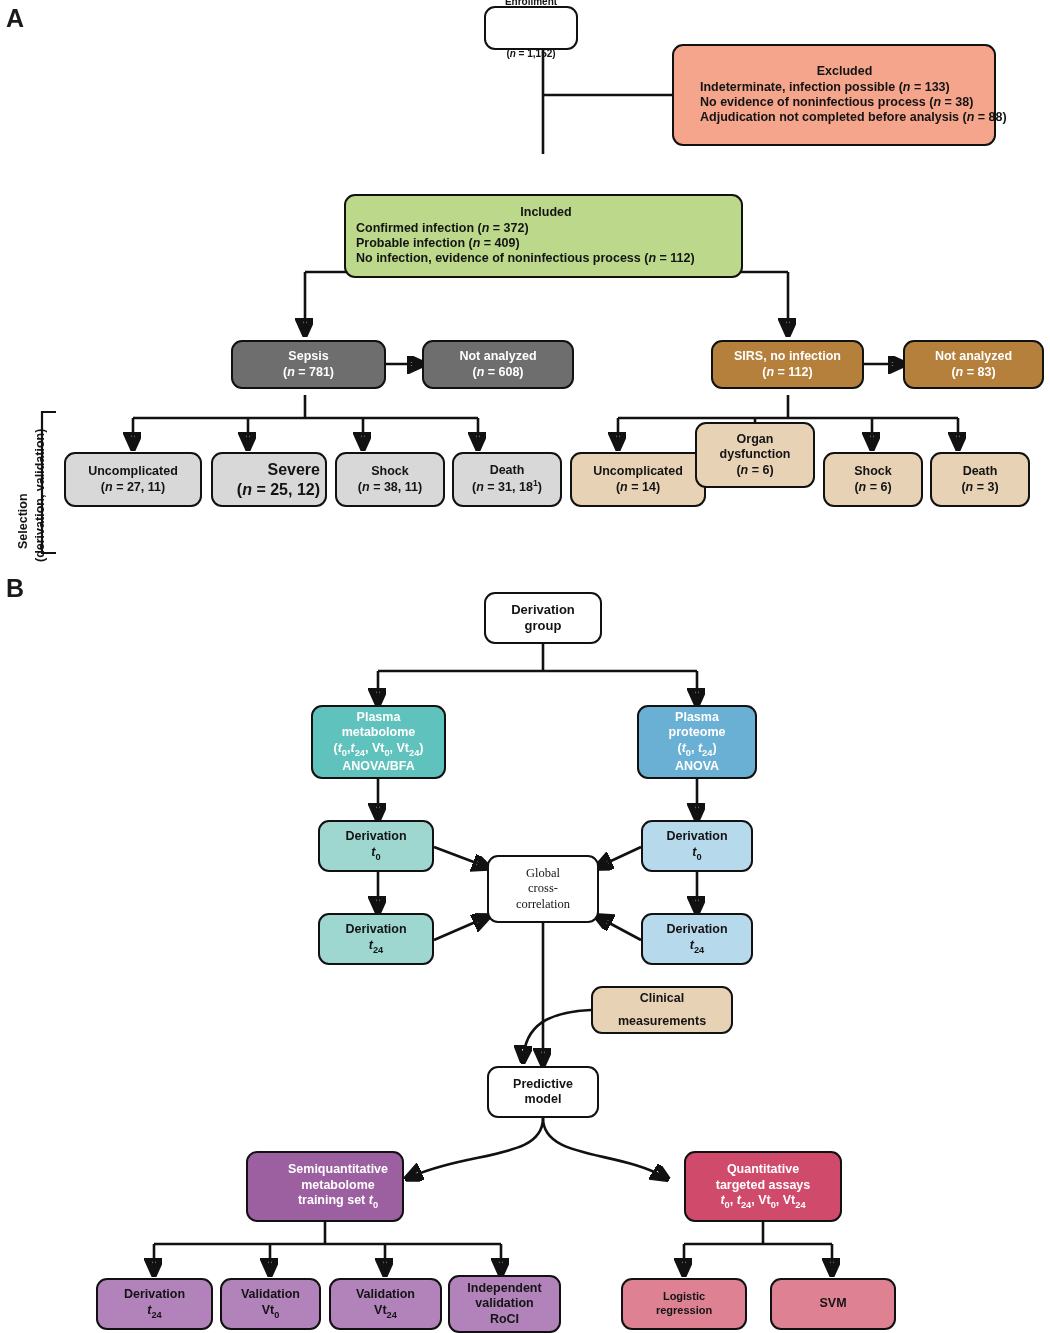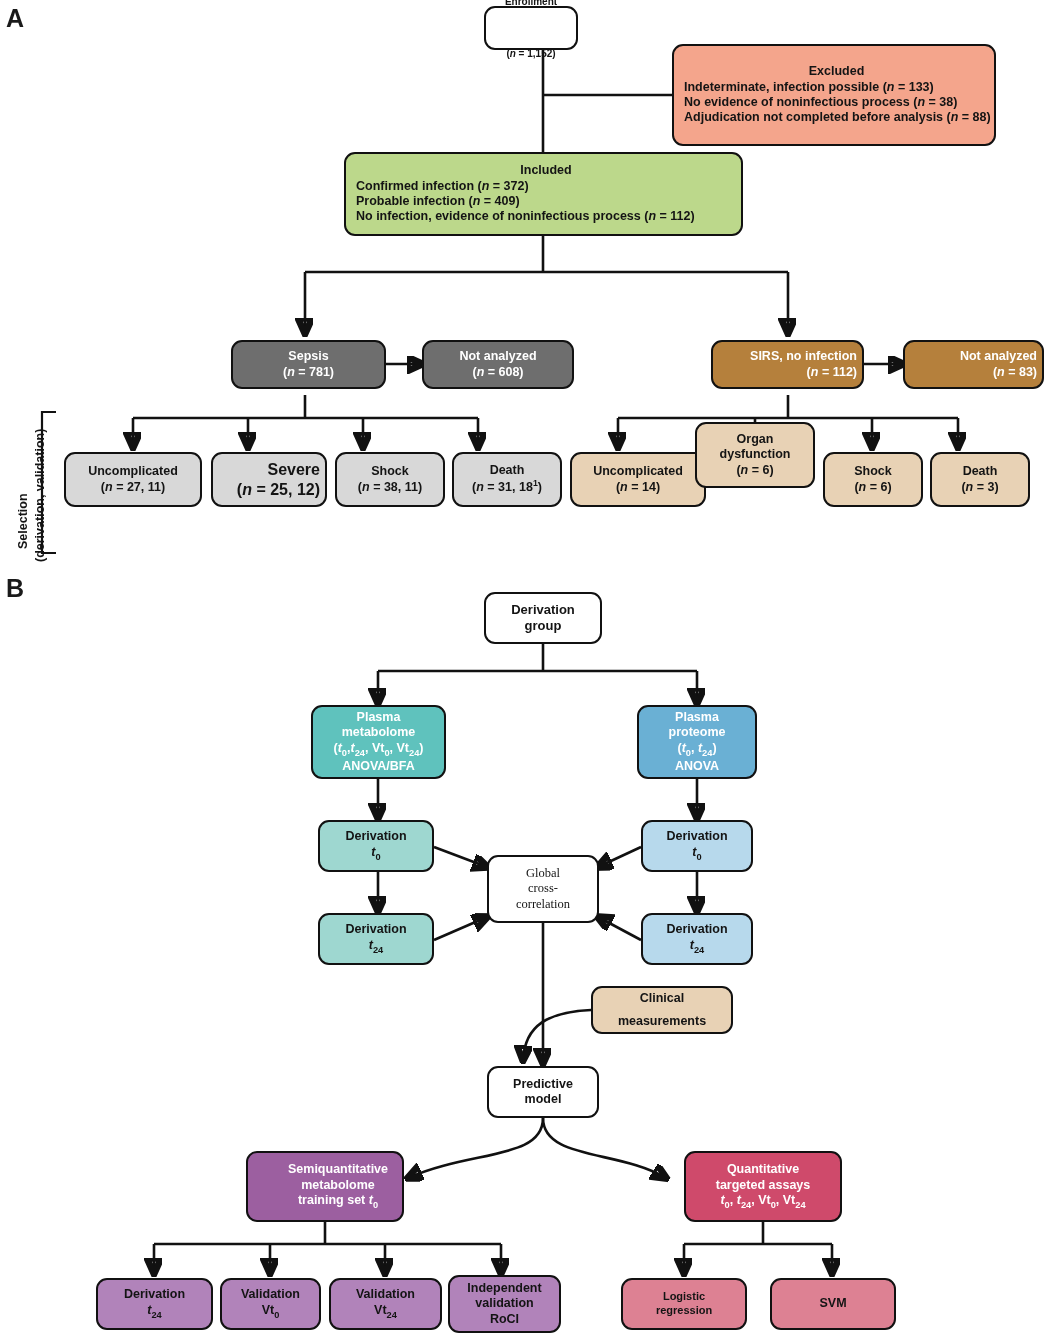--- a/index.html
+++ b/index.html
@@ -43,23 +43,23 @@
     padding: 2px 5px;
   }
   .node .ln { display: block; white-space: nowrap; }
   i.it { font-style: italic; font-weight: bold; }
   sub { font-size: 0.74em; font-style: normal; font-weight: bold; }
   sup { font-size: 0.70em; font-style: normal; font-weight: bold; }
 
   
   .fill-white   { background: #ffffff; color: #141414; }
   .fill-salmon  { background: #f4a58c; color: #141414; }
-  .fill-green   { background: #bcd88b; color: #141414; }
+  .fill-green   { background: #bcd88b; color: #141414; margin-top: 42px; }
   .fill-grey    { background: #6e6e6e; color: #ffffff; }
-  .fill-brown   { background: #b5803c; color: #ffffff; align-items: flex-end; }
+  .fill-brown   { background: #b5803c; color: #ffffff; }
   .fill-ltgrey  { background: #d8d8d8; color: #141414; }
   .fill-tan     { background: #e8d2b5; color: #141414; }
   .fill-teal    { background: #5fc2bd; color: #ffffff; }
   .fill-ltteal  { background: #9ed7d0; color: #141414; }
   .fill-blue    { background: #6ab0d4; color: #ffffff; }
   .fill-ltblue  { background: #b7d9ec; color: #141414; }
   .fill-purple  { background: #9c5fa0; color: #ffffff; padding-left: 31px; }
   .fill-ltpurple{ background: #b183ba; color: #141414; }
   .fill-red     { background: #cf4a6b; color: #ffffff; }
   .fill-ltred   { background: #dd8193; color: #141414; }
@@ -172,21 +172,21 @@
   </svg>
 
   <div class="panel-letter" style="left:6px; top:4px;">A</div>
   <div class="panel-letter" style="left:6px; top:574px;">B</div>
 
   <div class="node fill-white" style="left:484px; top:6px; width:94px; height:44px; font-size:10px;gap:40px;">
     <span class="ln">Enrollment</span>
     <span class="ln">(<i class="it">n</i> = 1,152)</span>
   </div>
 
-  <div class="node fill-salmon" style="left:672px; top:44px; width:324px; height:102px; font-size:12.5px; align-items:flex-start; padding-left:10px;">
+  <div class="node fill-salmon" style="left:672px; top:44px; width:324px; height:102px; font-size:12.5px; align-items:flex-start; padding-left:26px;">
     <span class="ln" style="align-self:center;">Excluded</span>
     <span class="ln">Indeterminate, infection possible (<i class="it">n</i> = 133)</span>
     <span class="ln">No evidence of noninfectious process (<i class="it">n</i> = 38)</span>
     <span class="ln">Adjudication not completed before analysis (<i class="it">n</i> = 88)</span>
   </div>
 
   <div class="node fill-green" style="left:344px; top:152px; width:399px; height:84px; font-size:12.5px; align-items:flex-start; padding-left:10px;">
     <span class="ln" style="align-self:center;">Included</span>
     <span class="ln">Confirmed infection (<i class="it">n</i> = 372)</span>
     <span class="ln">Probable infection (<i class="it">n</i> = 409)</span>

